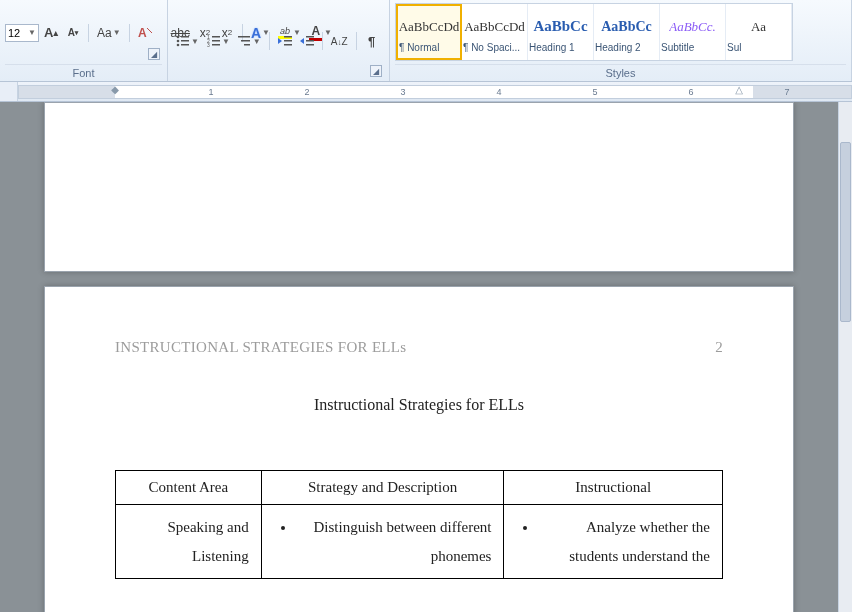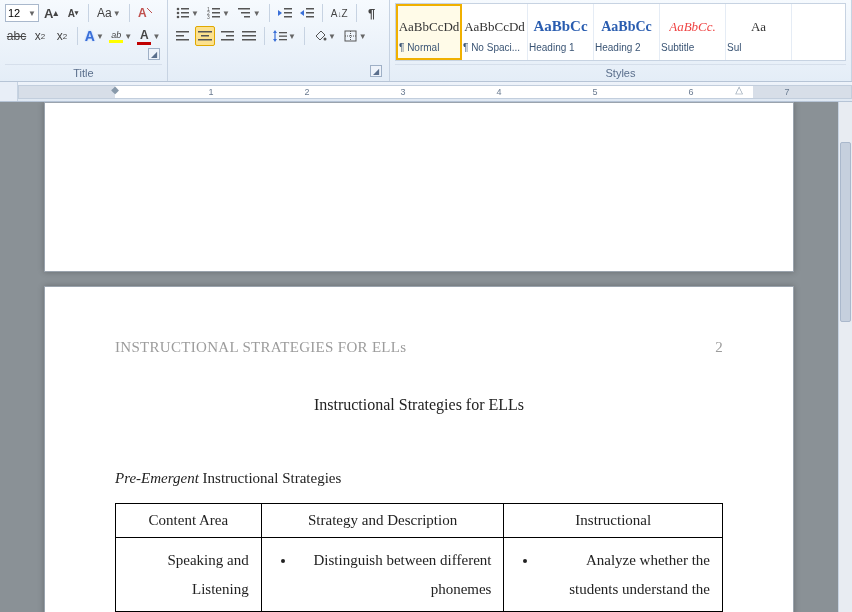--- a/index.html
+++ b/index.html
@@ -133,21 +133,21 @@
   }
   table.doc th { font-weight:normal; text-align:center; }
   table.doc ul { list-style:disc; padding-left: 22px; }
   table.doc li { line-height:1.9; }
   .cell-pad { line-height:1.9; }
   .launcher {
     position:absolute; right:2px; bottom:2px; width:12px; height:12px;
     border:1px solid #9fb0c6; font-size:8px; color:#5b6f8c;
     display:flex; align-items:center; justify-content:center; background:#eef3fa;
   }
-  .group-body { position:relative; flex:1; display:flex; flex-direction:column; gap:3px; }
+  .group-body { position:relative; flex:1; display:flex; flex-direction:row; gap:11px; }
   svg { display:block; }
 </style>
 </head>
 <body>
 
 <div class="ribbon">
 
   <div class="ribbon-group" style="width:168px">
     <div class="group-body">
       <div class="ribbon-row">
@@ -190,21 +190,21 @@
         <span class="ribbon-btn">
           <span style="display:inline-flex;flex-direction:column;align-items:center">
             <span style="font-weight:bold;font-size:12px">A</span>
             <span style="display:block;width:14px;height:3px;background:#c00000"></span>
           </span>
             <span class="dd">▼</span>
         </span>
       </div>
       <span class="launcher">◢</span>
     </div>
-    <div class="ribbon-group-label">Title</div>
+    <div class="ribbon-group-label">Font</div>
   </div>
 
   <div class="ribbon-group" style="width:222px">
     <div class="group-body">
       <div class="ribbon-row">
         <span class="ribbon-btn">
           <svg width="14" height="12">
               <circle cx="2" cy="2" r="1.3" fill="#555"></circle>
               <rect x="5" y="1" width="8" height="1.5" fill="#555"></rect>
               <circle cx="2" cy="6" r="1.3" fill="#555"></circle>
@@ -331,21 +331,21 @@
           </div>
           <div class="style-item">
             <div class="style-preview" style="font-size: 15px; color: rgb(42, 93, 176); font-weight: bold;">AaBbCc</div>
             <div class="style-name">Heading 1</div>
           </div>
           <div class="style-item">
             <div class="style-preview" style="font-size: 14px; color: rgb(42, 93, 176); font-weight: bold;">AaBbCc</div>
             <div class="style-name">Heading 2</div>
           </div>
           <div class="style-item">
-            <div class="style-preview" style="font-size: 13px; color: #ef4444; font-style: italic;">AaBbCc.</div>
+            <div class="style-preview" style="font-size: 13px; color: #8b5cf6; font-style: italic;">AaBbCc.</div>
             <div class="style-name">Subtitle</div>
           </div>
           <div class="style-item">
             <div class="style-preview" style="font-size: 13px; color: rgb(51, 51, 51);">Aa</div>
             <div class="style-name">Sul</div>
           </div>
         </div>
     </div>
     <div class="ribbon-group-label">Styles</div>
   </div>
@@ -380,23 +380,20 @@
     <div class="page-gap"></div>
 
     <div class="page page2">
       <div class="running-head">
         <span>INSTRUCTIONAL STRATEGIES FOR ELLs</span>
         <span>2</span>
       </div>
 
       <div class="doc-title">Instructional Strategies for ELLs</div>
 
-      <div class="section-head">
-        <span class="em">Pre-Emergent</span><span> Instructional Strategies</span>
-      </div>
 
       <table class="doc">
         <thead>
           <tr>
             <th style="width:24%">Content Area</th>
             <th style="width:40%">Strategy and Description</th>
             <th style="width:36%">Instructional</th>
           </tr>
         </thead>
         <tbody>

